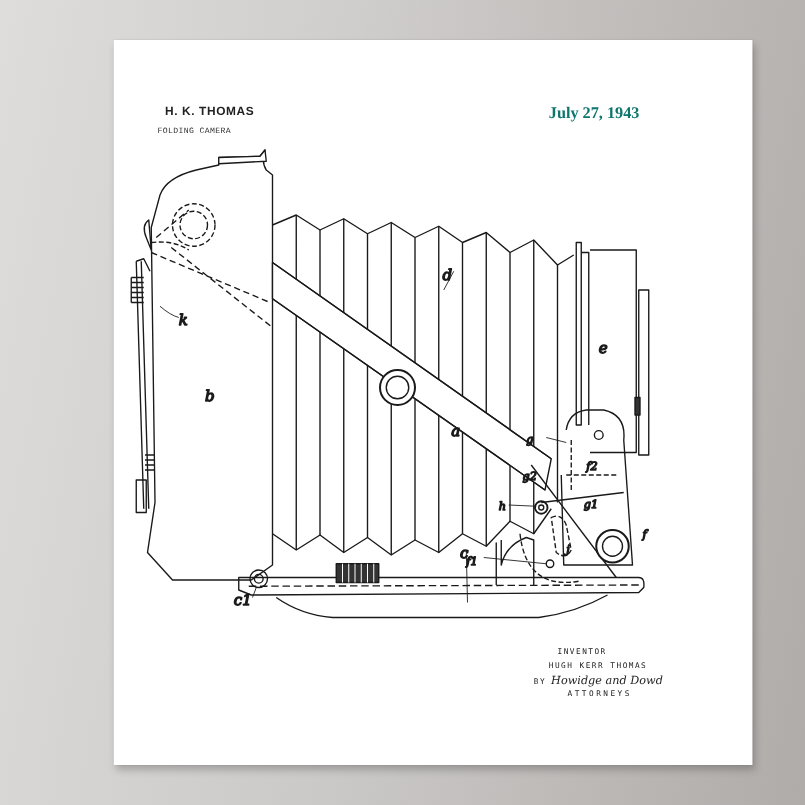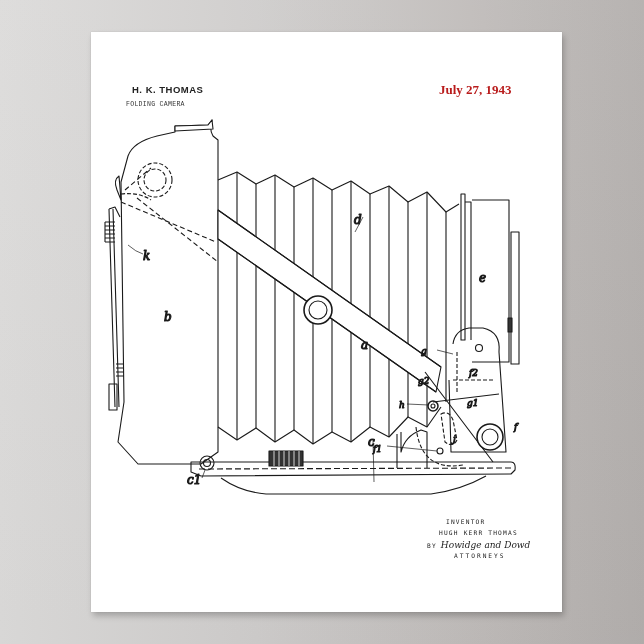--- a/index.html
+++ b/index.html
@@ -6,36 +6,36 @@
   body {
     width: 644px; height: 644px; overflow: hidden; position: relative;
     background: linear-gradient(90deg, #dcdbda 0%, #cfcdcc 40%, #bfbbb9 75%, #b3afad 100%);
     font-family: "Liberation Sans", sans-serif;
   }
   .wall-shadow {
     position: absolute; left: 0; top: 0; width: 644px; height: 644px;
     background: linear-gradient(180deg, rgba(255,255,255,0.05) 0%, rgba(0,0,0,0.02) 100%);
   }
   .poster {
-    position: absolute; left: 91px; top: 32px; width: 471px; height: 580px;
+    position: absolute; left: 91px; top: 32px; width: 511px; height: 580px;
     background: #ffffff;
     box-shadow: 2px 4px 6px rgba(0,0,0,0.22), 0 0 1px rgba(0,0,0,0.15);
   }
   .inventor-name {
     position: absolute; left: 41px; top: 52px;
     font-family: "Liberation Sans", sans-serif; font-size: 9.5px; font-weight: bold;
     letter-spacing: 0.5px; color: #222;
   }
   .title-text {
     position: absolute; left: 35px; top: 69px;
     font-family: "Liberation Mono", monospace; font-size: 6.5px; letter-spacing: 0.3px; color: #333;
   }
   .date-text {
     position: absolute; left: 348px; top: 50px;
-    font-family: "Liberation Serif", serif; font-size: 13px; font-weight: bold; color: #b91c1c; text-align: right;
+    font-family: "Liberation Serif", serif; font-size: 13px; font-weight: bold; color: #0f766e; text-align: right;
   }
   .drawing { position: absolute; left: 0; top: 0; width: 471px; height: 580px; }
   .sig {
     position: absolute; color: #222; font-family: "DejaVu Sans Mono", monospace;
     font-size: 6.2px; letter-spacing: 1.2px; white-space: nowrap;
   }
   .sig-inventor { left: 355px; top: 486px; }
   .sig-name { left: 348px; top: 497px; }
   .sig-by { left: 336px; top: 508px; }
   .sig-by-script {

